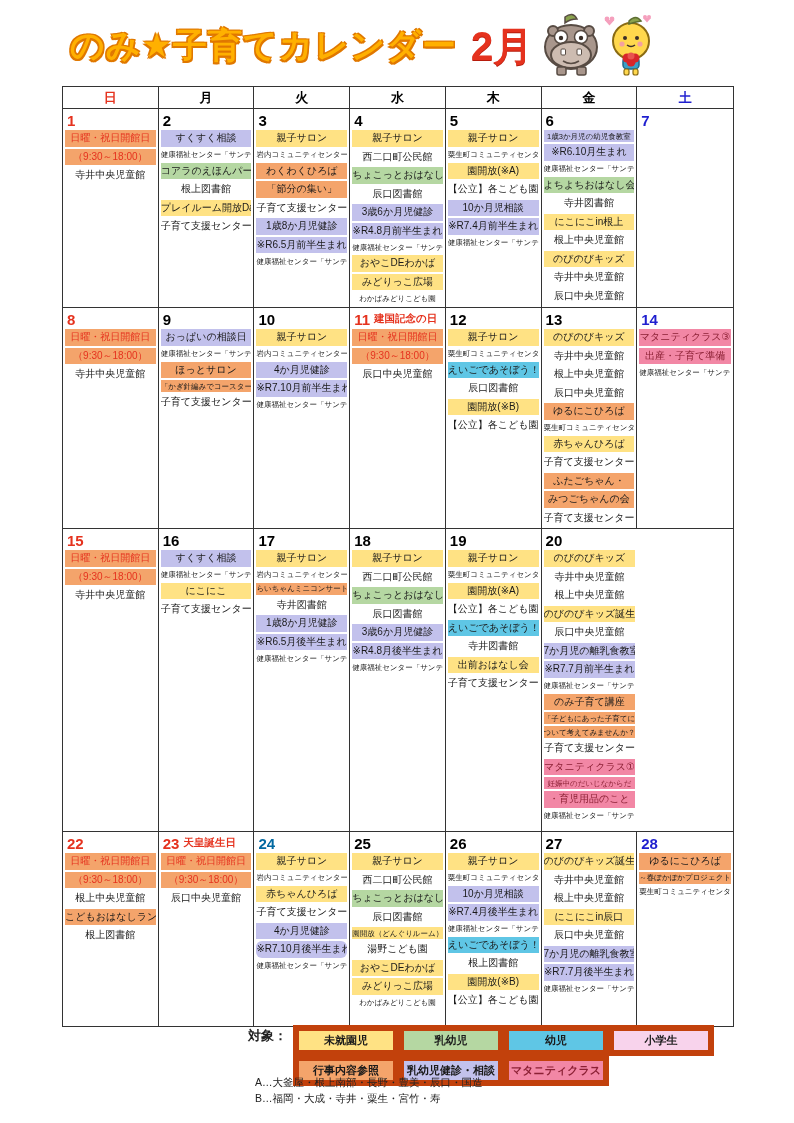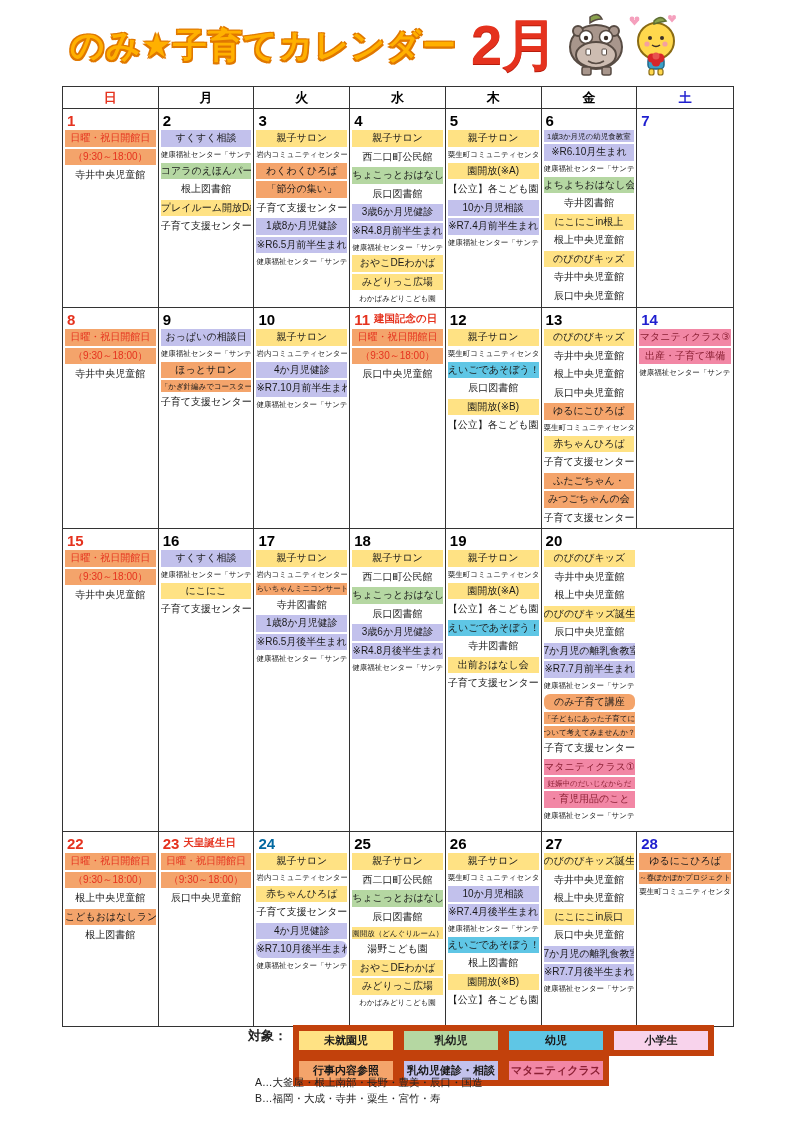--- a/index.html
+++ b/index.html
@@ -4,21 +4,21 @@
 <style>
   html,body{margin:0;padding:0;background:#fff;}
   .page{position:relative;width:794px;height:1123px;background:#fff;
         font-family:"Liberation Sans","DejaVu Sans",sans-serif;overflow:hidden;}
   
   .title-row{position:absolute;left:70px;top:10px;width:660px;height:72px;
              display:flex;align-items:center;}
   .title-main{font-size:34px;font-weight:bold;color:#FFB000;letter-spacing:1px;
       text-shadow:-1.5px -1.5px 0 #E07800,1.5px -1.5px 0 #E07800,-1.5px 1.5px 0 #E07800,
                    1.5px 1.5px 0 #E07800,0 2px 0 #E07800;}
-  .title-month{font-size:56px;font-weight:bold;color:#E5321E;margin-left:14px;
+  .title-month{font-size:40px;font-weight:bold;color:#E5321E;margin-left:14px;
       text-shadow:0 1px 0 #b71c0c;}
   .mascots{margin-left:8px;}
   
   .cal{position:absolute;left:62px;top:86px;width:670px;border:1.5px solid #333;}
   .wd-row{display:grid;grid-template-columns:repeat(7,1fr);height:21px;border-bottom:1px solid #333;}
   .wd-cell{display:flex;align-items:center;justify-content:center;font-weight:bold;
            font-size:13px;border-right:1px solid #333;}
   .wd-cell:last-child{border-right:none;}
   .week{display:grid;grid-template-columns:repeat(7,1fr);border-bottom:1px solid #333;}
   .week:last-child{border-bottom:none;}
@@ -317,21 +317,21 @@
               <span class="date-num" style="color: rgb(0, 0, 0);">20</span>
             </div>
             <div class="ev" style="background: rgb(255, 226, 132); color: rgb(26, 26, 26);">のびのびキッズ</div>
             <div class="ev" style="background: transparent; color: rgb(26, 26, 26);">寺井中央児童館</div>
             <div class="ev" style="background: transparent; color: rgb(26, 26, 26);">根上中央児童館</div>
             <div class="ev" style="background: rgb(255, 226, 132); color: rgb(26, 26, 26);">のびのびキッズ誕生会</div>
             <div class="ev" style="background: transparent; color: rgb(26, 26, 26);">辰口中央児童館</div>
             <div class="ev" style="background: rgb(194, 193, 236); color: rgb(26, 26, 26);">7か月児の離乳食教室</div>
             <div class="ev" style="background: rgb(194, 193, 236); color: rgb(26, 26, 26);">※R7.7月前半生まれ</div>
             <div class="ev sm" style="background: transparent; color: rgb(26, 26, 26);">健康福祉センター「サンテ」</div>
-            <div class="ev" style="background: rgb(244, 164, 107); color: rgb(26, 26, 26); border-radius: 6px;">のみ子育て講座</div>
+            <div class="ev" style="background: rgb(244, 164, 107); color: rgb(26, 26, 26);">のみ子育て講座</div>
             <div class="ev sm" style="background: rgb(244, 164, 107); color: rgb(26, 26, 26);">「子どもにあった子育てに</div>
             <div class="ev sm" style="background: rgb(244, 164, 107); color: rgb(26, 26, 26);">ついて考えてみませんか？」</div>
             <div class="ev" style="background: transparent; color: rgb(26, 26, 26);">子育て支援センター</div>
             <div class="ev" style="background: rgb(242, 135, 165); color: rgb(139, 32, 52);">マタニティクラス①</div>
             <div class="ev sm" style="background: rgb(242, 135, 165); color: rgb(139, 32, 52);">妊娠中のだいじなからだ</div>
             <div class="ev" style="background: rgb(242, 135, 165); color: rgb(139, 32, 52);">・育児用品のこと</div>
             <div class="ev sm" style="background: transparent; color: rgb(26, 26, 26);">健康福祉センター「サンテ」</div>
           </div>
         </div>
         <div class="week" style="height: 194px;">

